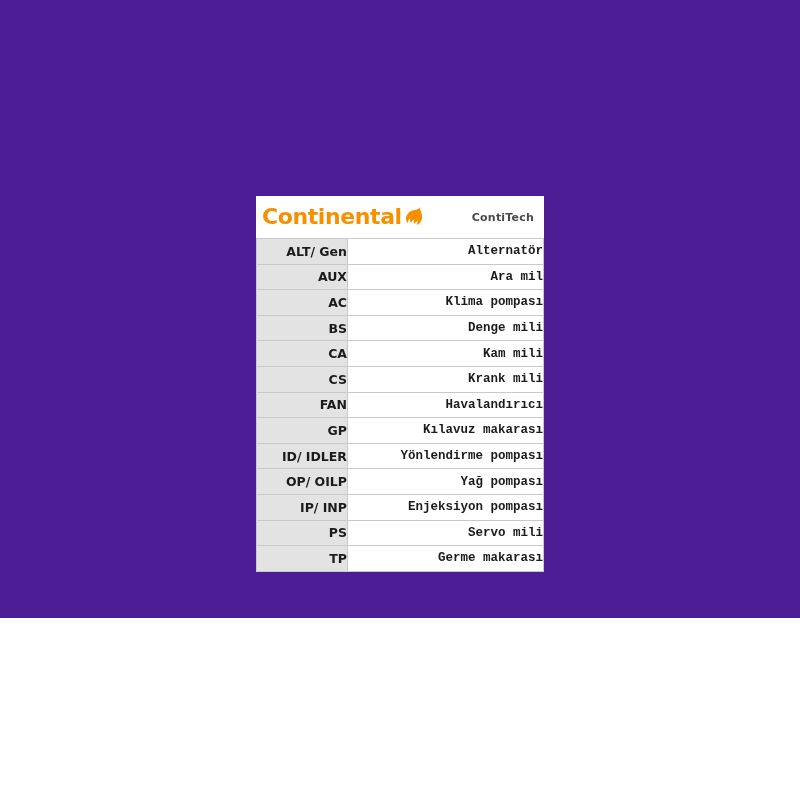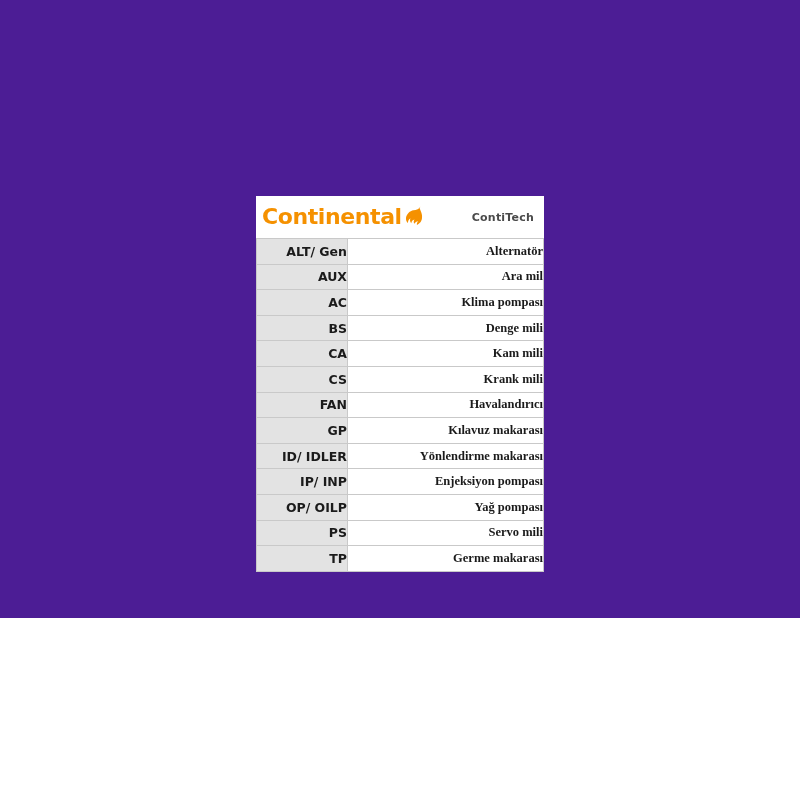--- a/index.html
+++ b/index.html
@@ -95,21 +95,21 @@
     width: 80px;
     background: #e3e3e3;
     font-weight: 700;
     font-family: "DejaVu Sans", sans-serif;
     font-size: 12.5px;
   }
 
   td.desc-cell {
     background: #ffffff;
     font-weight: 700;
-    font-family: Liberation Serif, serif;
+    font-family: Liberation Mono, monospace;
     font-size: 12.5px;
   }
 </style>
 </head>
 <body>
 
 <div class="page">
   <div class="legend-card">
 
     <div class="brand-header">
@@ -151,29 +151,29 @@
         <tr>
           <td class="abbr-cell">FAN</td>
           <td class="desc-cell">Havalandırıcı</td>
         </tr>
         <tr>
           <td class="abbr-cell">GP</td>
           <td class="desc-cell">Kılavuz makarası</td>
         </tr>
         <tr>
           <td class="abbr-cell">ID/ IDLER</td>
-          <td class="desc-cell">Yönlendirme makarası</td>
+          <td class="desc-cell">Yönlendirme pompası</td>
+        </tr>
+        <tr>
+          <td class="abbr-cell">OP/ OILP</td>
+          <td class="desc-cell">Yağ pompası</td>
         </tr>
         <tr>
           <td class="abbr-cell">IP/ INP</td>
           <td class="desc-cell">Enjeksiyon pompası</td>
-        </tr>
-        <tr>
-          <td class="abbr-cell">OP/ OILP</td>
-          <td class="desc-cell">Yağ pompası</td>
         </tr>
         <tr>
           <td class="abbr-cell">PS</td>
           <td class="desc-cell">Servo mili</td>
         </tr>
         <tr>
           <td class="abbr-cell">TP</td>
           <td class="desc-cell">Germe makarası</td>
         </tr>
       </tbody>

